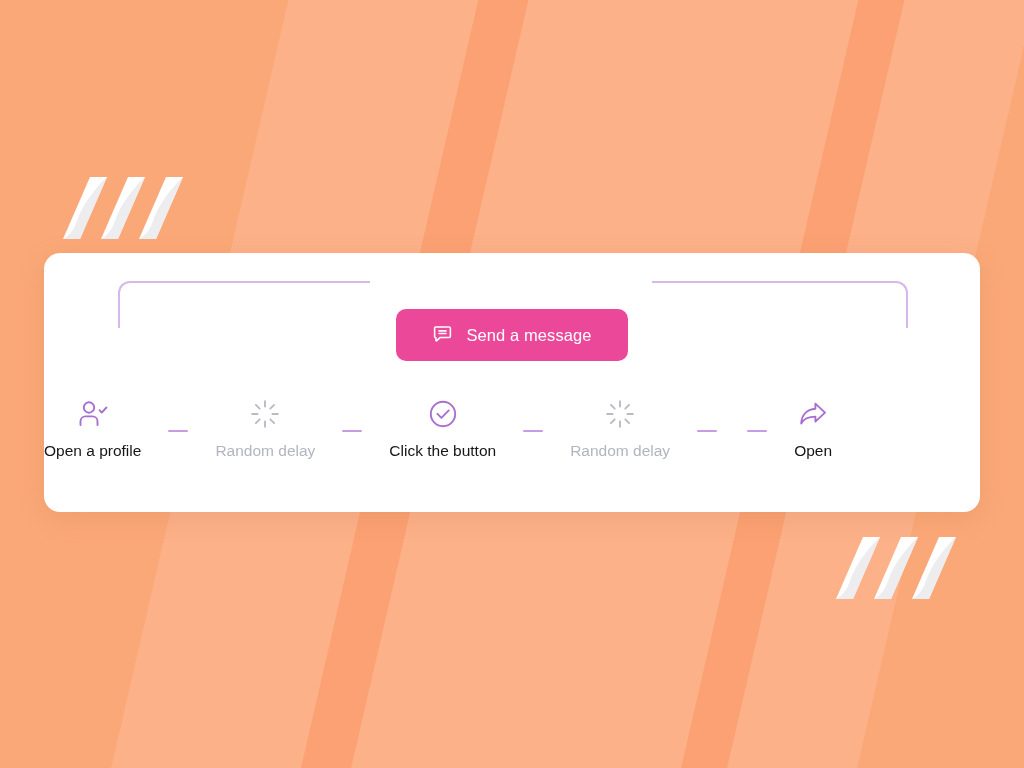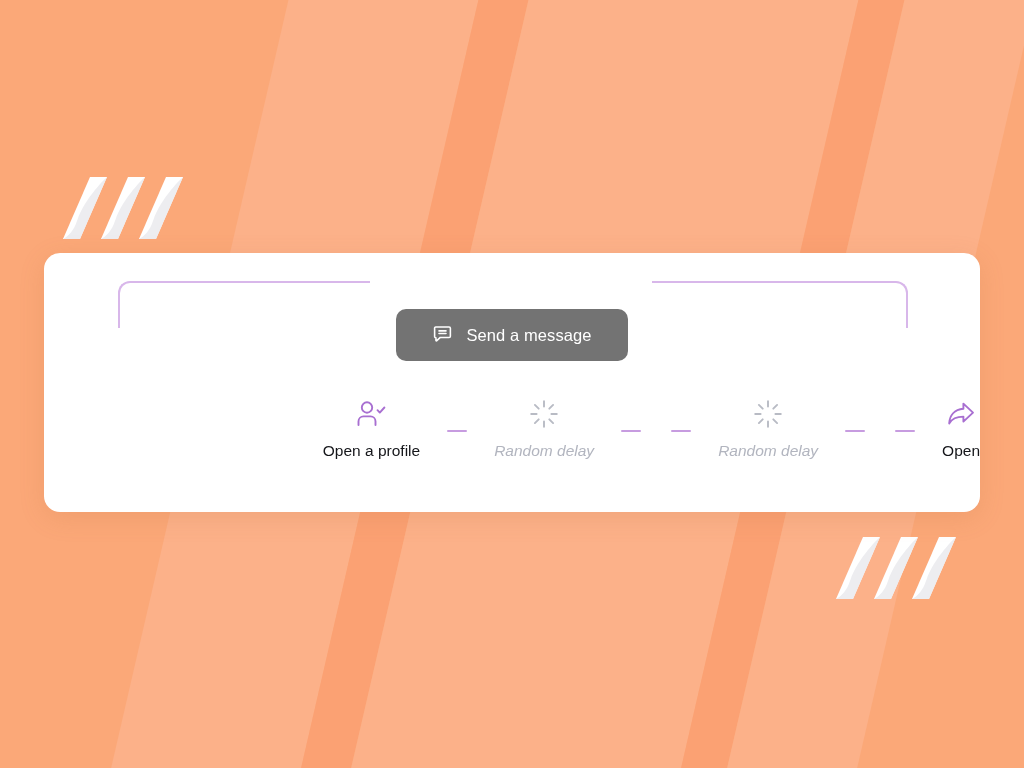--- a/index.html
+++ b/index.html
@@ -83,21 +83,21 @@
     border-left: none;
     border-bottom: none;
     border-top-right-radius: 12px;
   }
   #send-message-button {
     position: absolute;
     left: 352px;
     top: 56px;
     width: 232px;
     height: 52px;
-    background: #737373;
+    background: #ec4899;
     border: none;
     border-radius: 10px;
     display: flex;
     align-items: center;
     justify-content: center;
     gap: 13px;
     cursor: pointer;
     padding: 0;
   }
   #send-message-button .btn-label {
@@ -110,21 +110,21 @@
 
   
   #steps-row {
     position: absolute;
     left: 0;
     top: 140px;
     width: 936px;
     height: 90px;
     display: flex;
     align-items: flex-start;
-    justify-content: flex-end;
+    justify-content: flex-start;
     gap: 24px;
   }
   .step {
     display: flex;
     flex-direction: column;
     align-items: center;
     justify-content: flex-start;
   }
   .step-icon {
     height: 42px;
@@ -133,21 +133,21 @@
     justify-content: center;
   }
   .step-label {
     margin-top: 6px;
     font-size: 15.5px;
     line-height: 19px;
     white-space: nowrap;
     font-family: "Liberation Sans", sans-serif;
   }
   .step.action .step-label { color: #15161a; }
-  .step.delay .step-label  { color: #b2b5bf; font-style: italic; }
+  .step.delay .step-label  { color: #b2b5bf; }
 
   .step-gap {
     width: 26px;
     height: 42px;
     display: flex;
     align-items: flex-end;
     justify-content: center;
     padding-bottom: 3px;
     box-sizing: border-box;
   }
@@ -254,20 +254,29 @@
             <path d="M21.3 10.7 L25.1 6.9"></path>
           </svg>
         </span>
         <span class="step-label">Random delay</span>
       </div>
 
       <div class="step-gap">
         <span class="dash"></span>
       </div>
 
+      <div class="step action">
+        <span class="step-icon">
+          <svg width="32" height="32" viewBox="0 0 32 32" fill="none" stroke="#a86fd1" stroke-width="1.9" stroke-linecap="round" stroke-linejoin="round">
+            <circle cx="16" cy="16" r="12.2"></circle>
+            <path d="M10.4 15.8 L14.4 19.8 L21.8 12.4"></path>
+          </svg>
+        </span>
+        <span class="step-label">Click the button</span>
+      </div>
 
       <div class="step-gap">
         <span class="dash"></span>
       </div>
 
       <div class="step delay">
         <span class="step-icon">
           <svg width="32" height="32" viewBox="0 0 32 32" fill="none" stroke="#b8bbc4" stroke-width="1.9" stroke-linecap="round">
             <path d="M16 3.2 V8.6"></path>
             <path d="M16 23.4 V28.8"></path>

